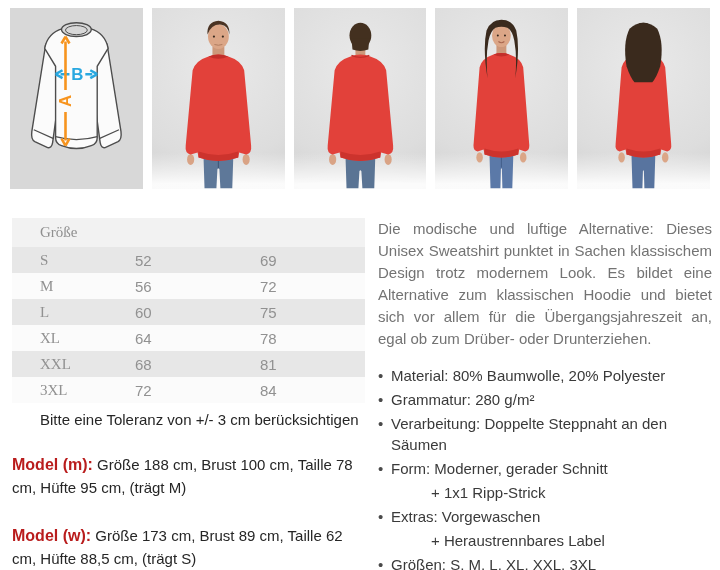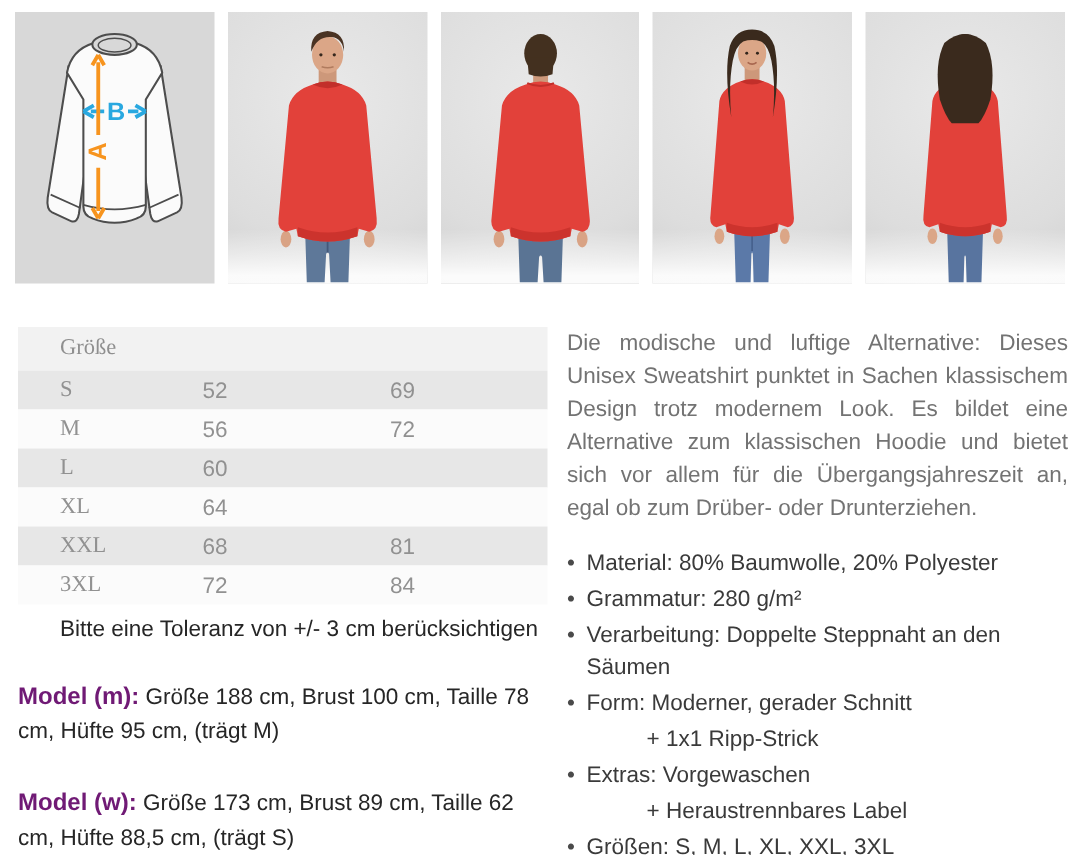--- a/index.html
+++ b/index.html
@@ -26,21 +26,21 @@
   
   .size-table { width:353px; font-size:15px; color:#919191; }
   .tr { display:grid; grid-template-columns:123px 125px 1fr; align-items:center; height:26px; background:#fbfbfb; }
   .tr > span:first-child { padding-left:28px;font-family:Liberation Serif, serif; }
   .tr.head { height:29px; background:#f2f2f2; color:#8f8f8f; }
   .tr.alt  { background:#e7e7e7; }
 
   .note { margin-top:8px; font-size:15px; color:#262626;margin-left:28px; }
 
   .model-block { margin-top:25px; font-size:15px; color:#262626; line-height:23px; }
-  .model-block b { font-size:16px; color:#701a75; }
+  .model-block b { font-size:16px; color:#b91c1c; }
 
   
   .descr { font-size:15px; line-height:22px; text-align:justify; color:#737373; }
   .features { margin-top:15px; font-size:15px; color:#3a3a3a; }
   .feature-item { display:flex; line-height:21px; margin-bottom:3px; }
   .feature-item .bullet { width:13px; flex:none; color:#4a4a4a; }
   .feature-sub { padding-left:53px; line-height:21px; margin-bottom:3px; }
 </style>
 </head>
 <body>
@@ -154,24 +154,26 @@
           <span>69</span>
         </div>
         <div class="tr">
           <span>M</span>
           <span>56</span>
           <span>72</span>
         </div>
         <div class="tr alt">
           <span>L</span>
           <span>60</span>
+          <span>75</span>
         </div>
         <div class="tr">
           <span>XL</span>
           <span>64</span>
+          <span>78</span>
         </div>
         <div class="tr alt">
           <span>XXL</span>
           <span>68</span>
           <span>81</span>
         </div>
         <div class="tr">
           <span>3XL</span>
           <span>72</span>
           <span>84</span>

